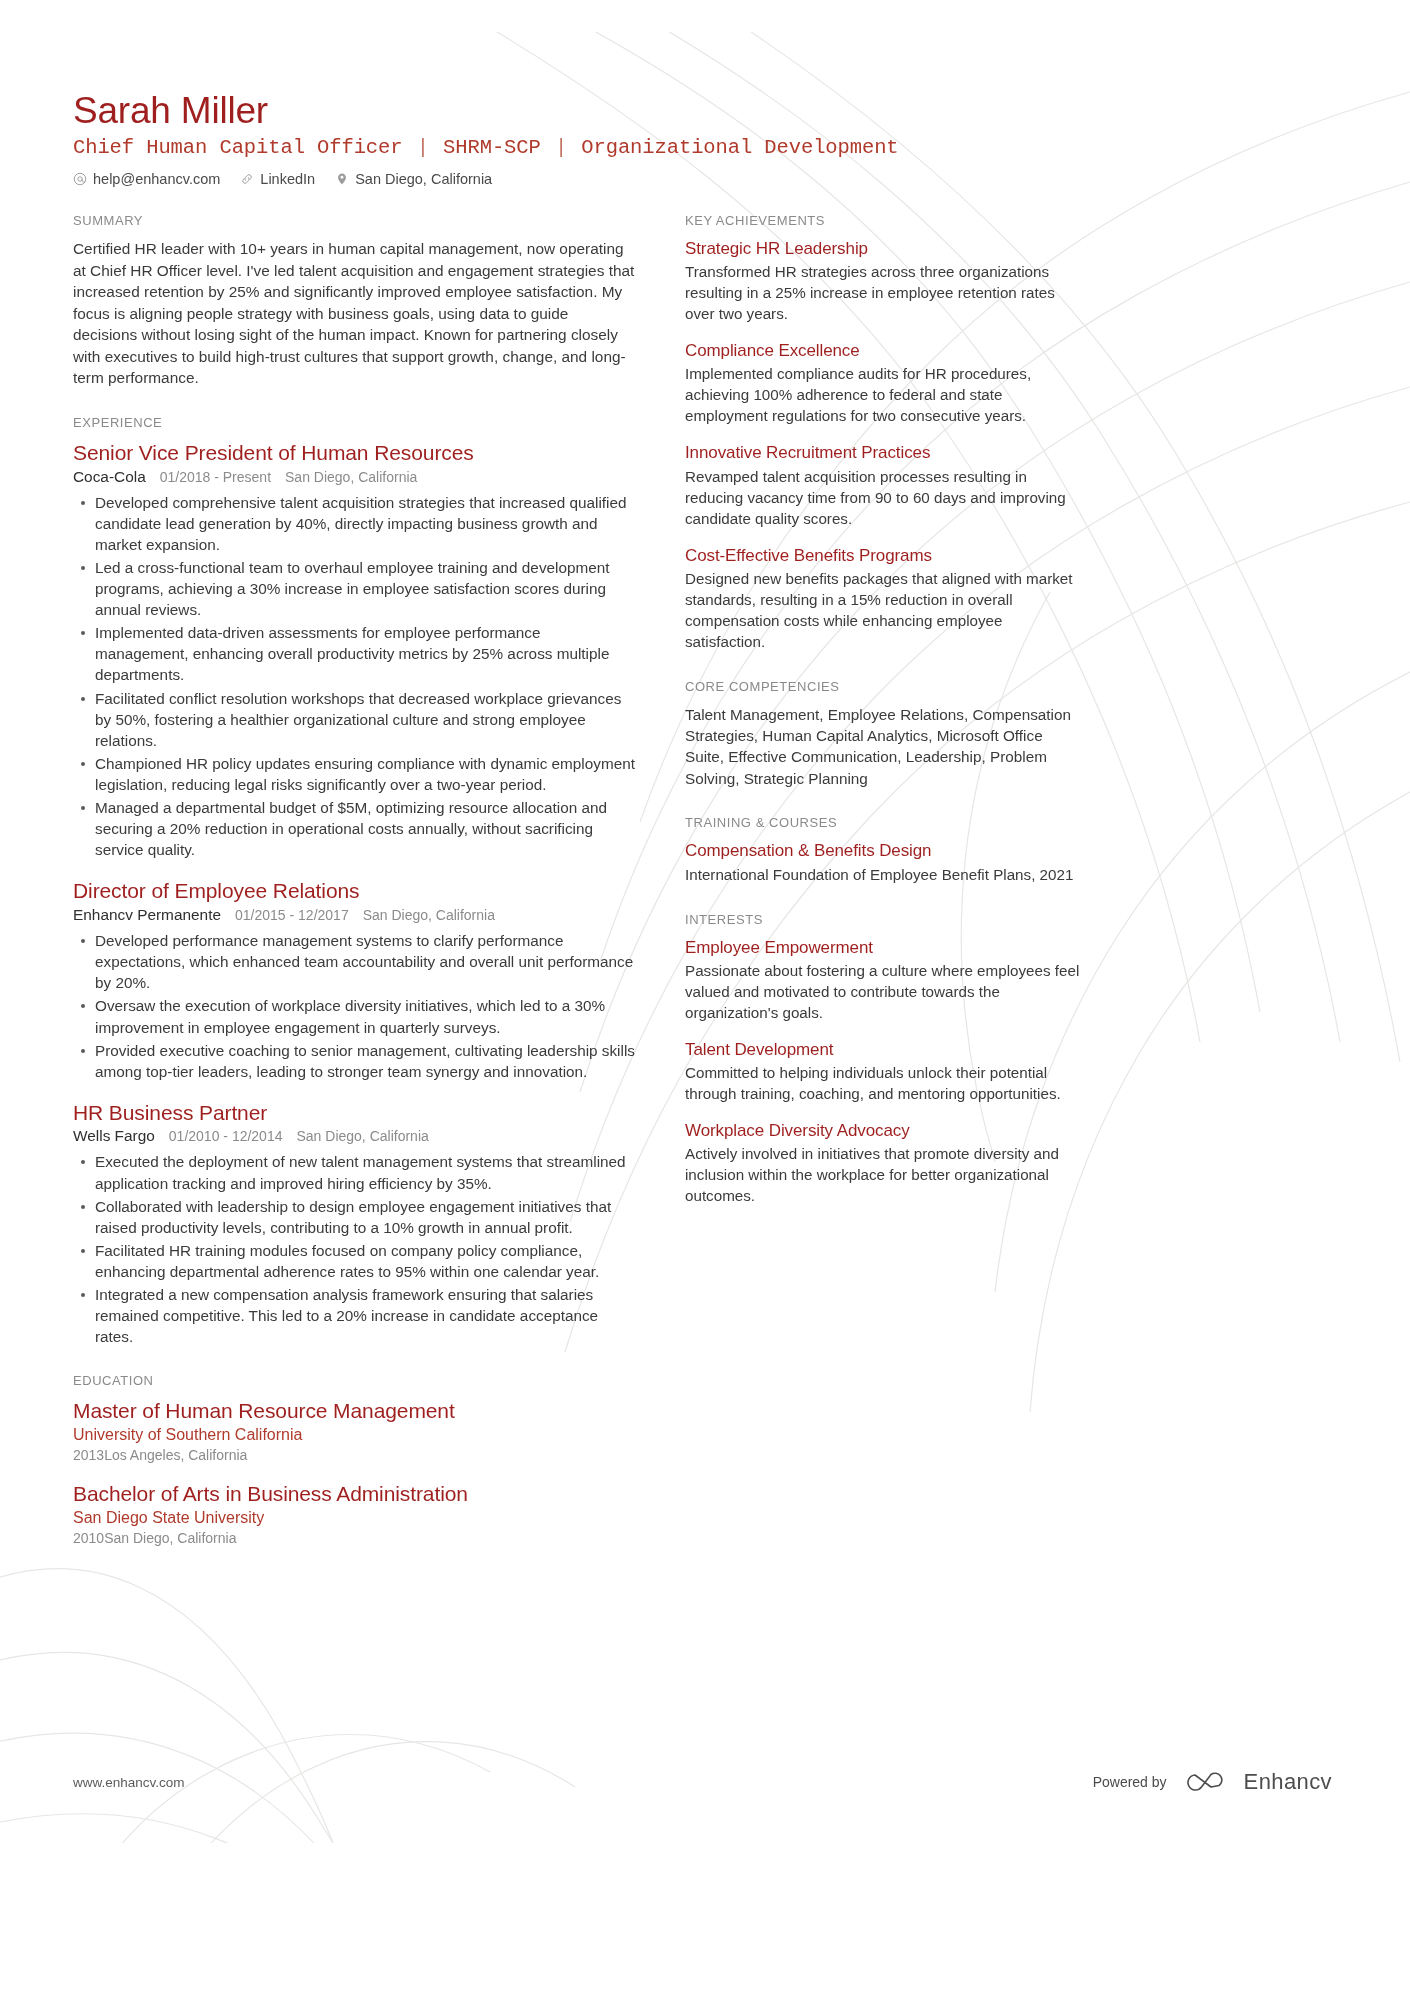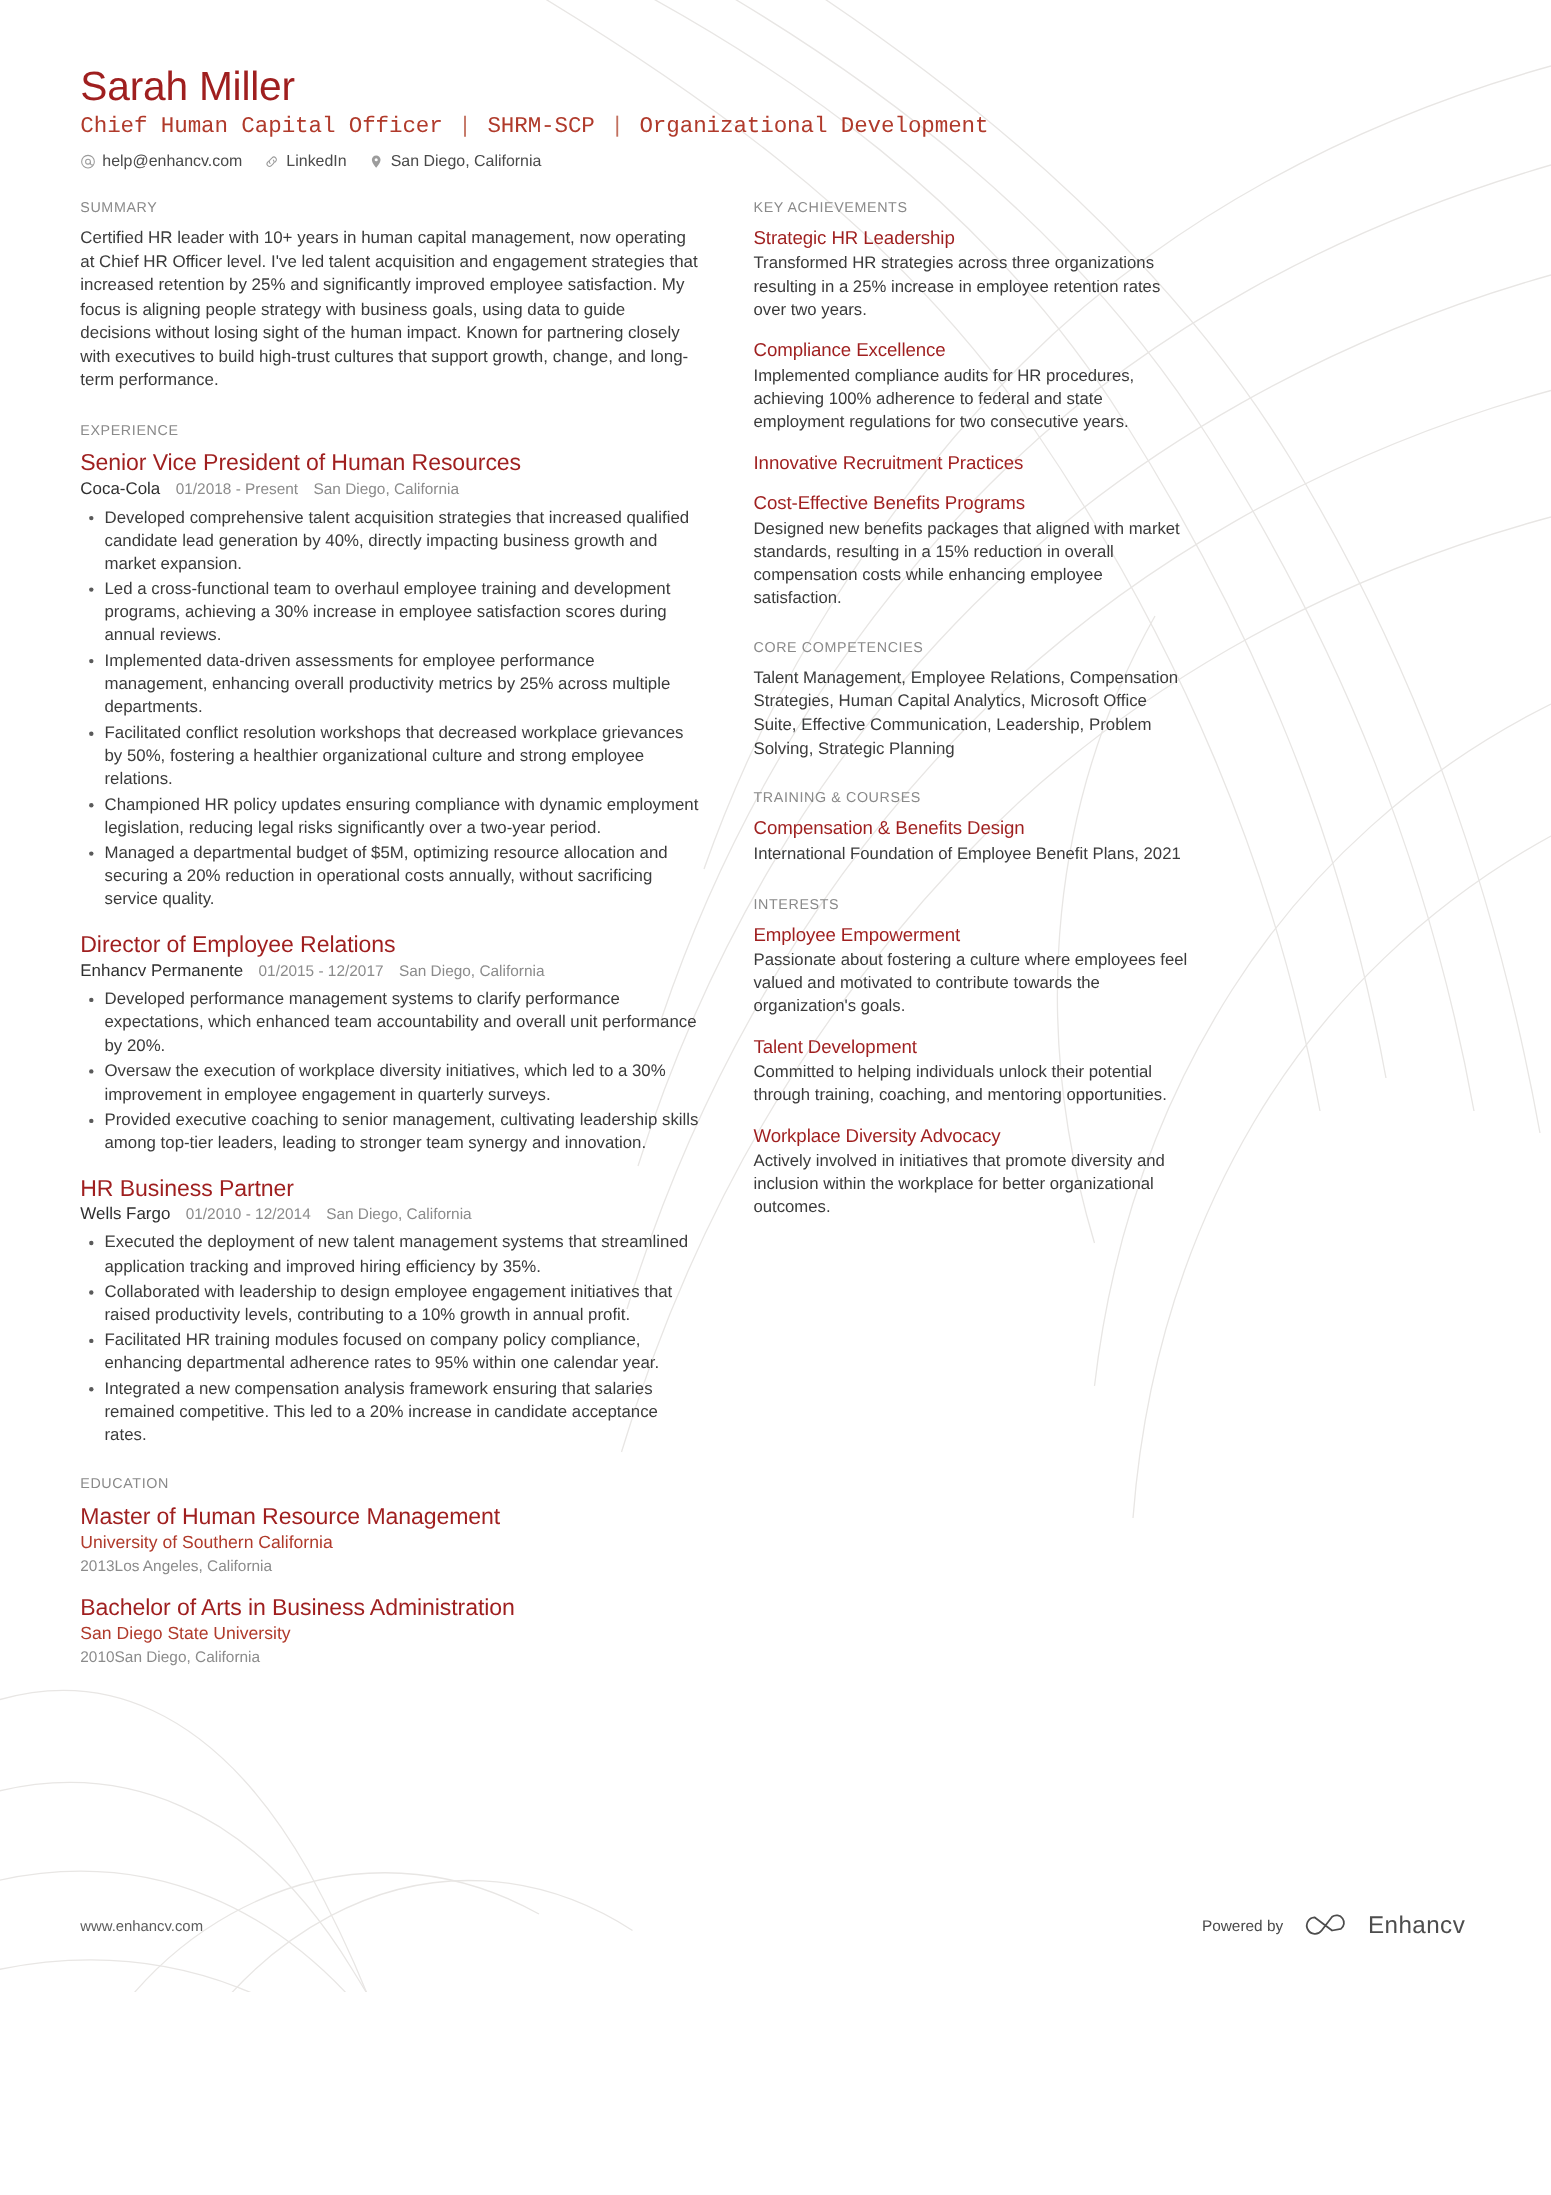--- a/index.html
+++ b/index.html
@@ -11,20 +11,21 @@
     font-family: "Liberation Sans", sans-serif;
     color: #3d3d3d;
   }
   .page {
     position: relative;
     width: 1410px;
     height: 1811px;
     background: #ffffff;
     overflow: hidden;
     box-sizing: border-box;
+    margin-top: 32px;
   }
   .bg-deco {
     position: absolute;
     inset: 0;
     width: 1410px;
     height: 1995px;
     pointer-events: none;
     z-index: 0;
   }
   .content {
@@ -402,20 +403,21 @@
           <div class="ach">
             <h3 class="ach-title">Strategic HR Leadership</h3>
             <p class="ach-desc">Transformed HR strategies across three organizations resulting in a 25% increase in employee retention rates over two years.</p>
           </div>
           <div class="ach">
             <h3 class="ach-title">Compliance Excellence</h3>
             <p class="ach-desc">Implemented compliance audits for HR procedures, achieving 100% adherence to federal and state employment regulations for two consecutive years.</p>
           </div>
           <div class="ach">
             <h3 class="ach-title">Innovative Recruitment Practices</h3>
+            <p class="ach-desc">Revamped talent acquisition processes resulting in reducing vacancy time from 90 to 60 days and improving candidate quality scores.</p>
           </div>
           <div class="ach">
             <h3 class="ach-title">Cost-Effective Benefits Programs</h3>
             <p class="ach-desc">Designed new benefits packages that aligned with market standards, resulting in a 15% reduction in overall compensation costs while enhancing employee satisfaction.</p>
           </div>
         </section>
 
         <section class="sec">
           <h2 class="sec-title">CORE COMPETENCIES</h2>
           <p class="comp-text">Talent Management, Employee Relations, Compensation Strategies, Human Capital Analytics, Microsoft Office Suite, Effective Communication, Leadership, Problem Solving, Strategic Planning</p>

